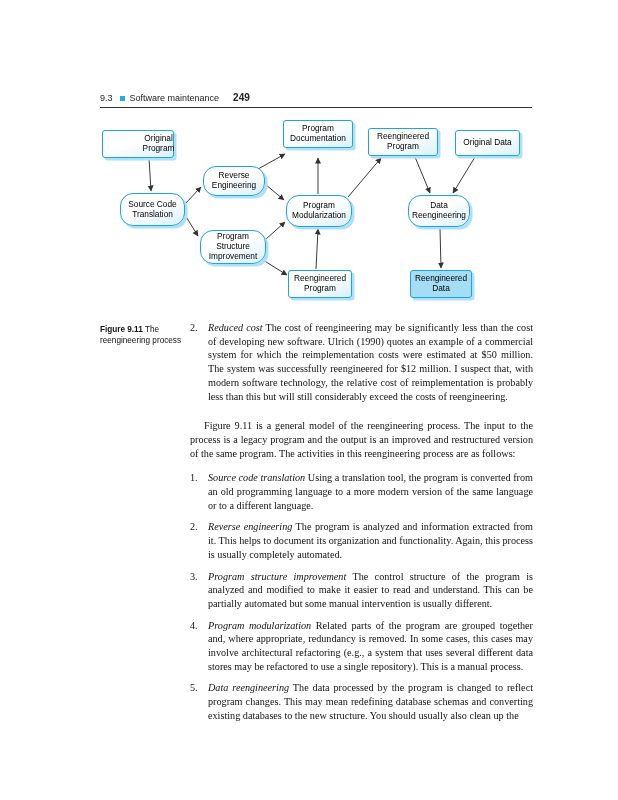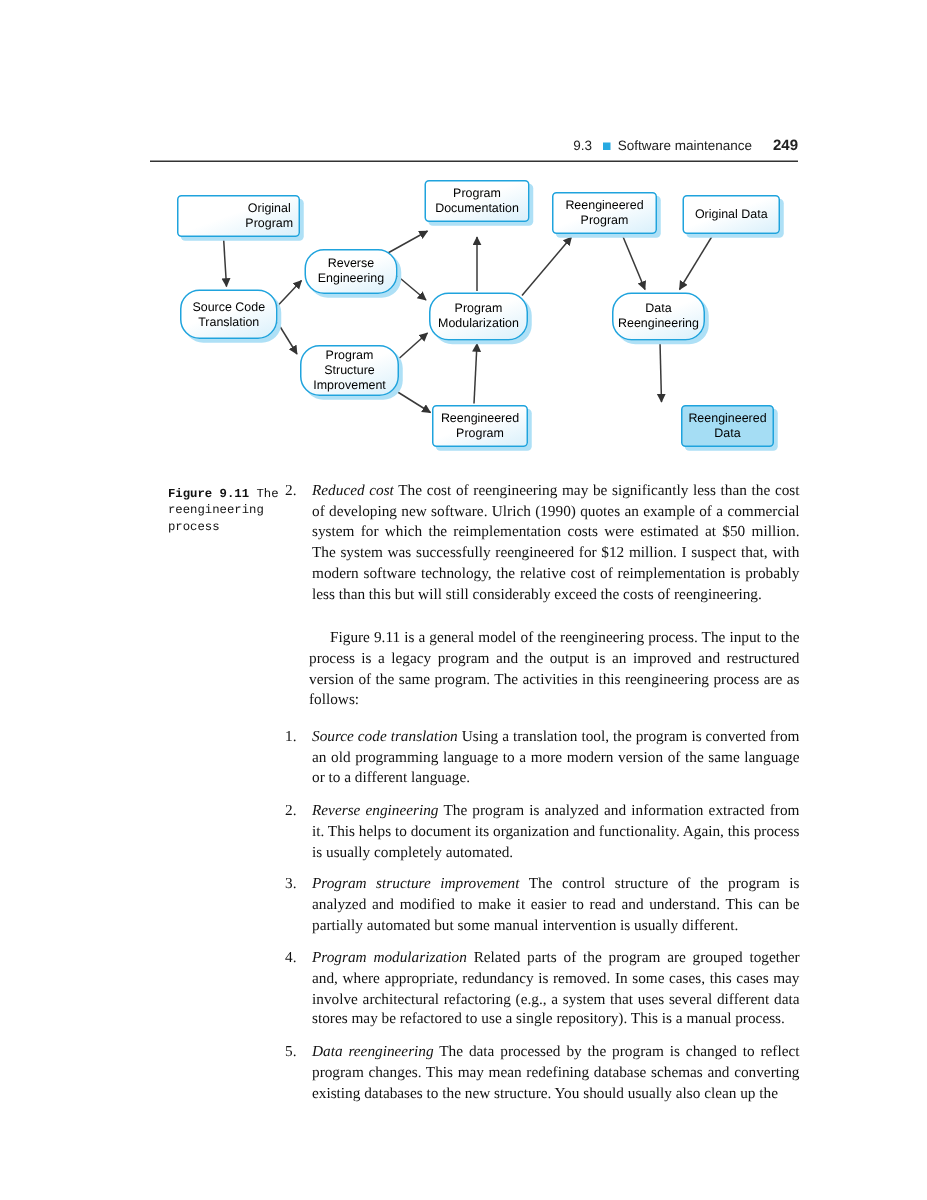--- a/index.html
+++ b/index.html
@@ -4,21 +4,21 @@
 <style>
   html,body { margin:0; padding:0; background:#e8e8e8; }
   .page {
     position:relative; width:618px; height:800px; background:#ffffff;
     margin:0 auto; overflow:hidden;
     font-family:"Liberation Serif", serif; color:#111;
   }
   
   .running-head {
     position:absolute; top:92px; left:100px; width:432px;
-    text-align:right; font-family:"Liberation Sans", sans-serif;
+    text-align:left; font-family:"Liberation Sans", sans-serif;
     font-size:9px; color:#222;
   }
   .running-head .sq {
     display:inline-block; width:5px; height:5px; background:#27a9e1;
     margin:0 5px 0 7px;
   }
   .running-head .pageno { font-weight:bold; font-size:10px; margin-left:14px; }
   .head-rule {
     position:absolute; top:107px; left:100px; width:432px; height:0;
     border-top:0.8px solid #333;
@@ -31,48 +31,48 @@
     display:flex; align-items:center; justify-content:center; text-align:center;
     font-family:"Liberation Sans", sans-serif; font-size:8.3px; line-height:1.18;
     color:#000; padding:2px 3px;
     border:1.4px solid #1fa3dd;
     background:linear-gradient(160deg,#ffffff 45%,#d9f0fb 100%);
     box-shadow:2.5px 2.5px 0 #aee0f6;
   }
   .node.activity { border-radius:13px; }
   .node.data { border-radius:3px; }
   .node.shaded { background:#a5ddf4; }
-  .n-op  { left:18px;  top:10px;  width:82px; height:28px;padding-left:44px; }
+  .n-op  { left:2px;  top:10px;  width:72px; height:28px;padding-left:44px; }
   .n-pd  { left:183px; top:0;   width:70px; height:28px; }
   .n-rp  { left:268px; top:8px;   width:70px; height:28px;text-align:center; }
   .n-od  { left:355px; top:10px;  width:65px; height:26px; }
   .n-re  { left:103px; top:46px;  width:62px; height:30px; }
   .n-sct { left:20px;  top:73px;  width:65px; height:33px; }
   .n-pm  { left:186px; top:75px;  width:66px; height:32px; }
   .n-dr  { left:308px; top:75px;  width:62px; height:32px; }
   .n-psi { left:100px; top:110px; width:66px; height:34px; }
   .n-rsp { left:188px; top:150px; width:64px; height:28px; }
-  .n-rd  { left:310px; top:150px; width:62px; height:28px;margin-left:44px; }
+  .n-rd  { left:310px; top:150px; width:62px; height:28px; }
   
   .fig-caption {
-    position:absolute; left:112px; top:324px; width:86px;
-    font-family:Liberation Mono, monospace; font-size:8.2px; line-height:11px;
+    position:absolute; left:100px; top:324px; width:86px;
+    font-family:Liberation Sans, sans-serif; font-size:8.2px; line-height:11px;
     color:#111;
   }
   .fig-caption b { font-weight:bold; }
   
   .body-col {
     position:absolute; left:190px; top:321px; width:343px;
     font-size:10.2px; line-height:13.7px; text-align:justify;
   }
   .list-item { display:flex; margin-bottom:8px; }
   .list-item .num { width:18px; flex-shrink:0; }
   .list-item .itext { flex:1; text-align:justify; }
   .lead { font-style:italic;margin-top:23px; }
-  .para { text-indent:14px; margin:16px 0 11px 16px; }
+  .para { text-indent:14px; margin:16px 0 11px 0; }
 </style>
 </head>
 <body>
 
 <div class="page">
 
   <div class="running-head">
     <span>9.3</span><span class="sq"></span><span>Software maintenance</span><span class="pageno">249</span>
   </div>
   <div class="head-rule"></div>

